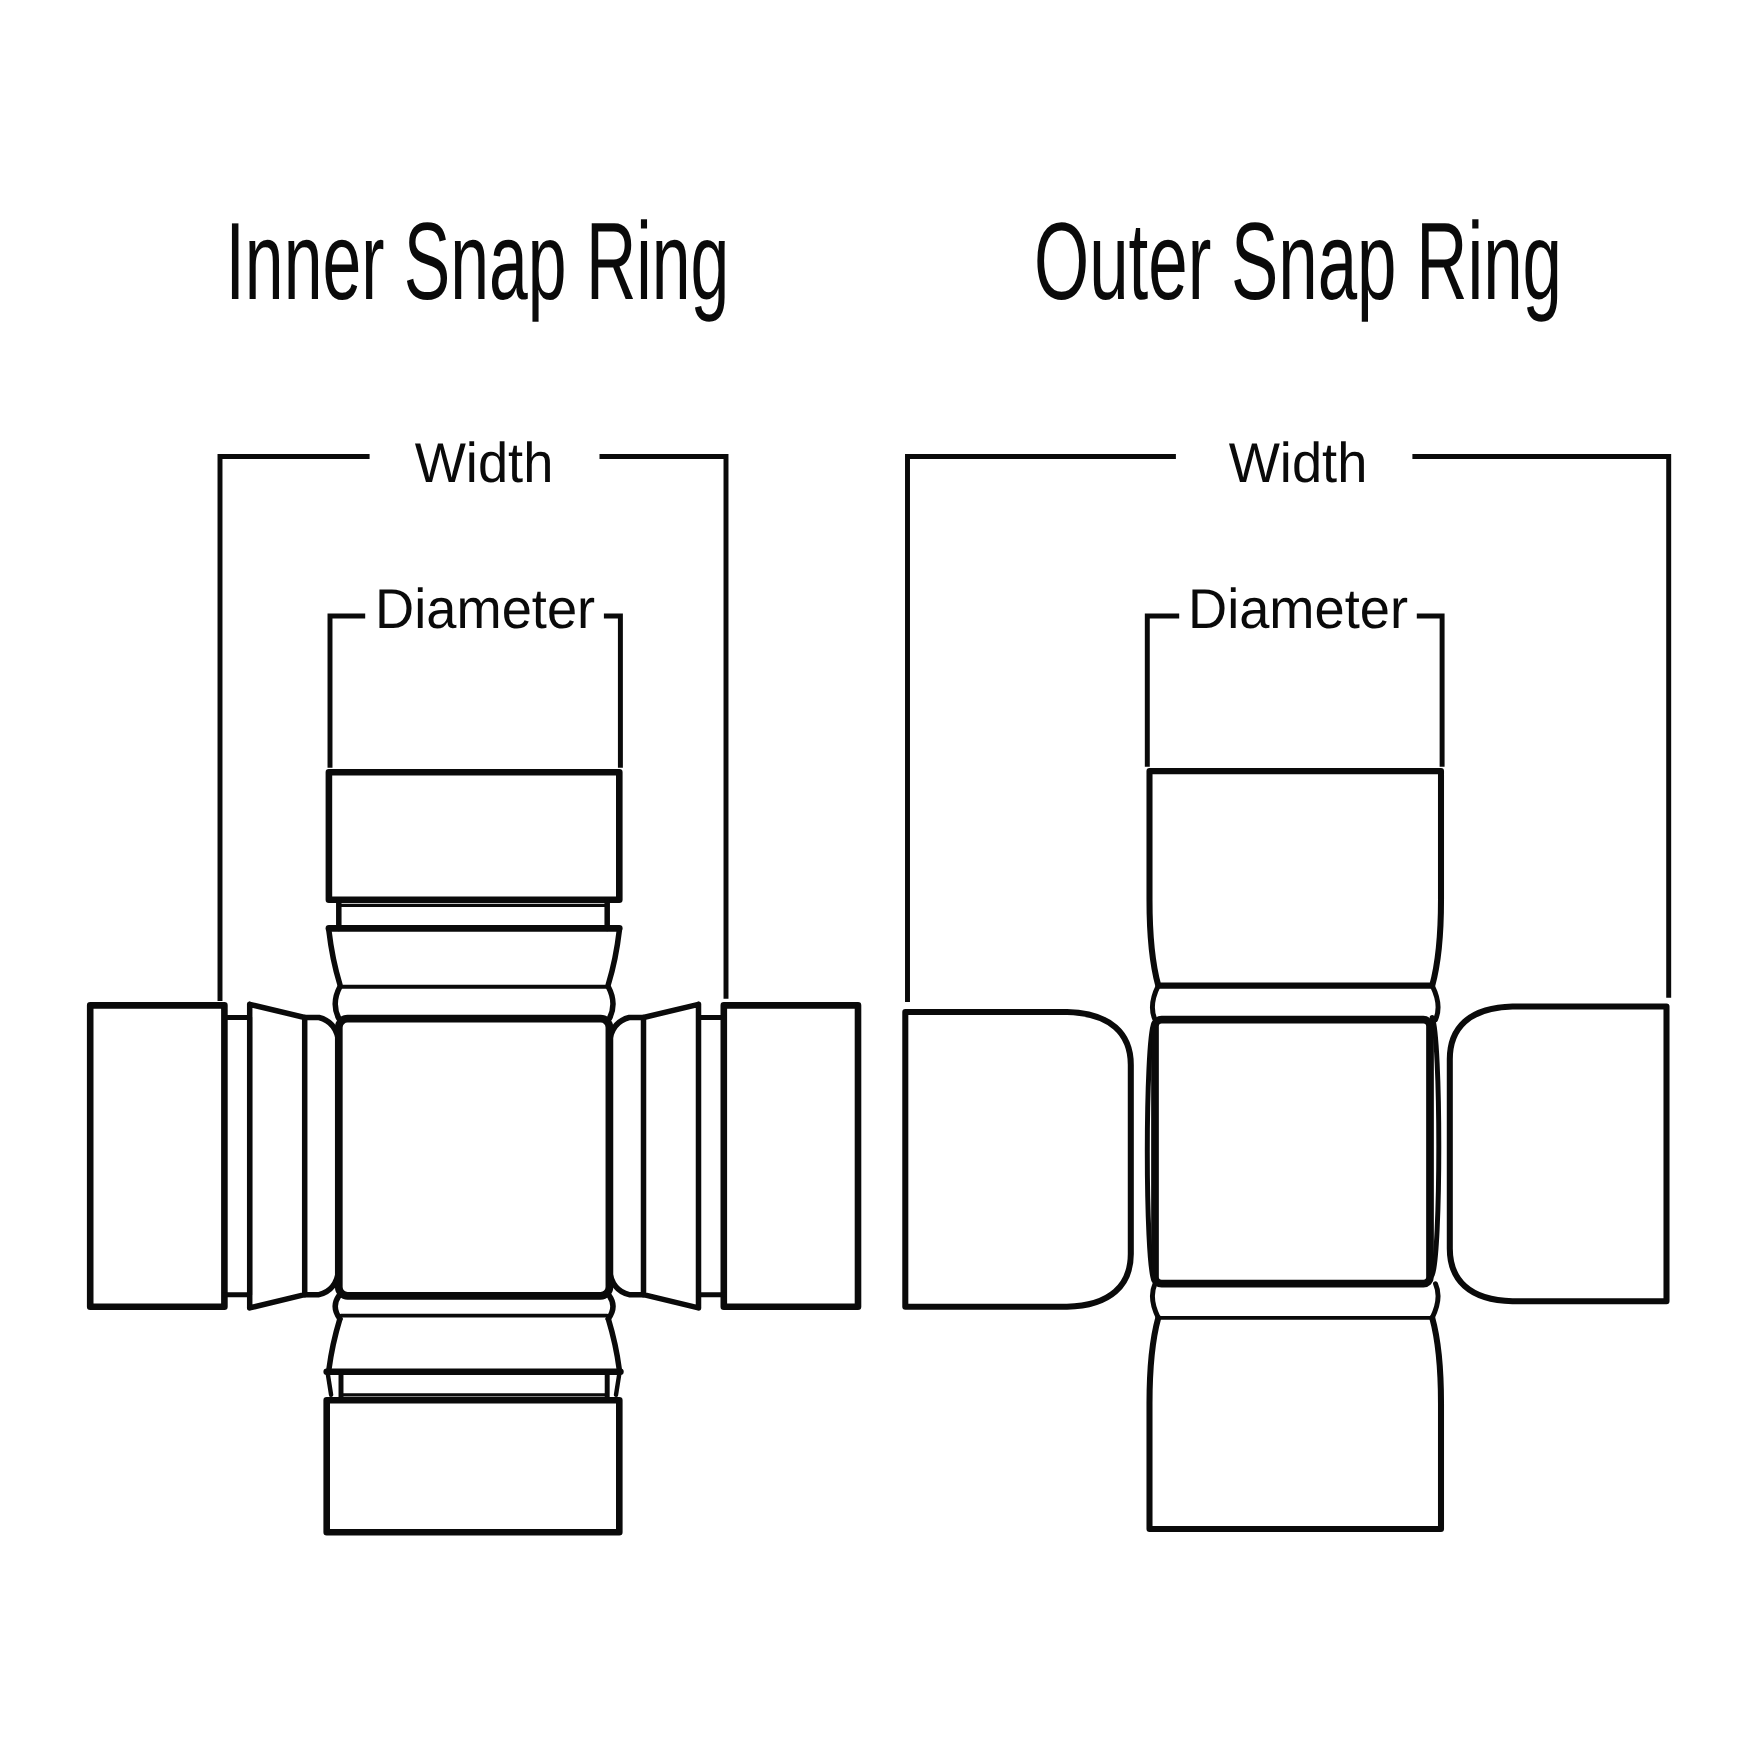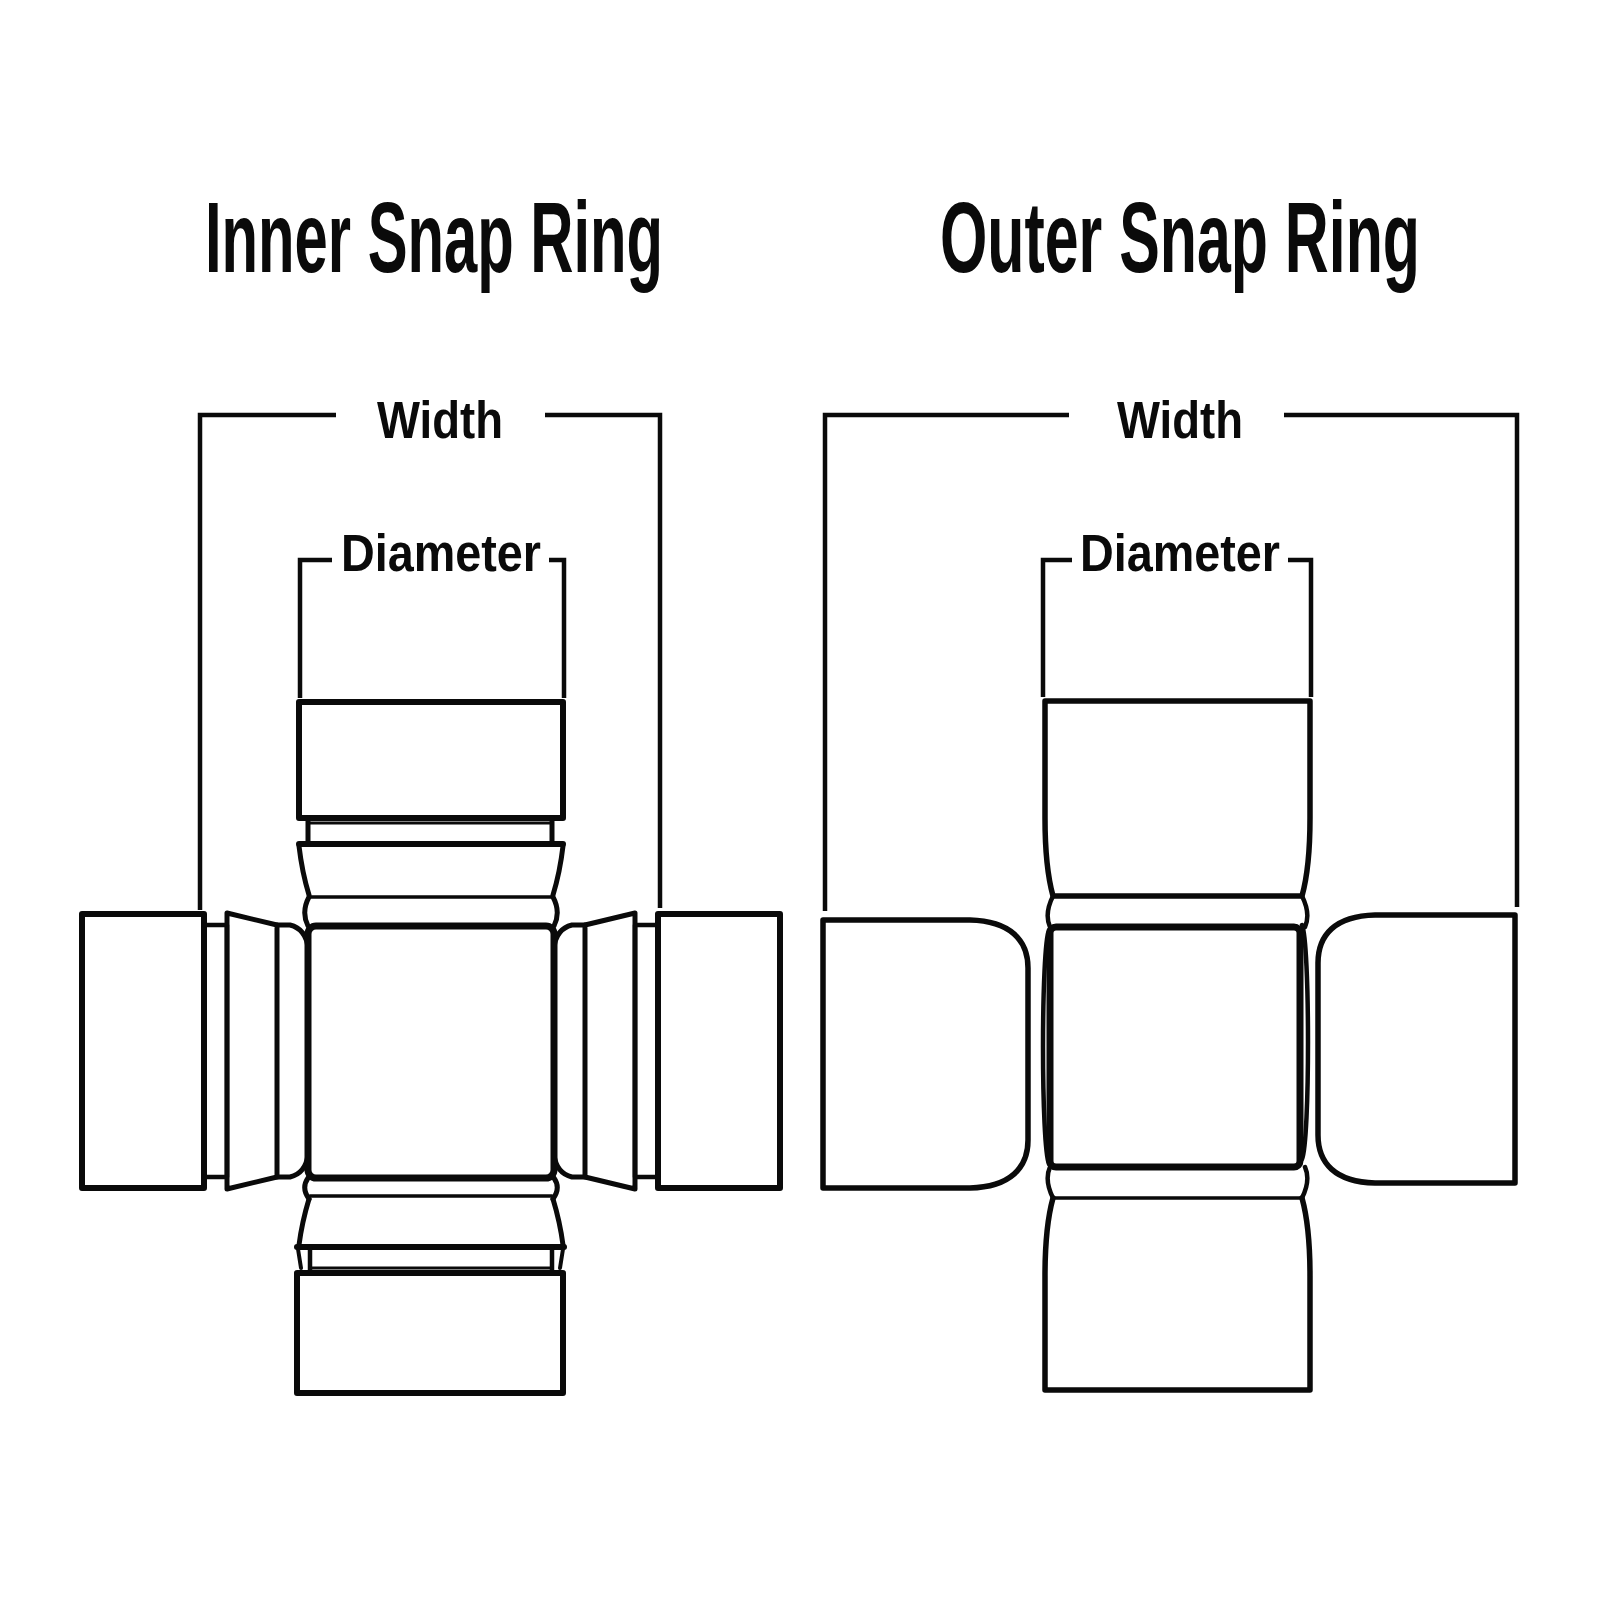--- a/index.html
+++ b/index.html
@@ -6,21 +6,20 @@
     margin: 0;
     padding: 0;
     background: #ffffff;
   }
   #stage {
     position: relative;
     width: 1600px;
     height: 1600px;
     background: #ffffff;
     overflow: hidden;
-    font-weight: bold;
   }
   svg { display: block; }
   text {
     font-family: "Liberation Sans", "DejaVu Sans", sans-serif;
     fill: #0a0a0a;
   }
   .title-text   { font-size: 100px; }
   .dim-label    { font-size: 51px; }
   .part  { stroke: #0a0a0a; fill: none; stroke-linecap: round; stroke-linejoin: round; }
   .dims  { stroke: #0a0a0a; fill: none; stroke-linecap: butt; stroke-linejoin: miter; }

